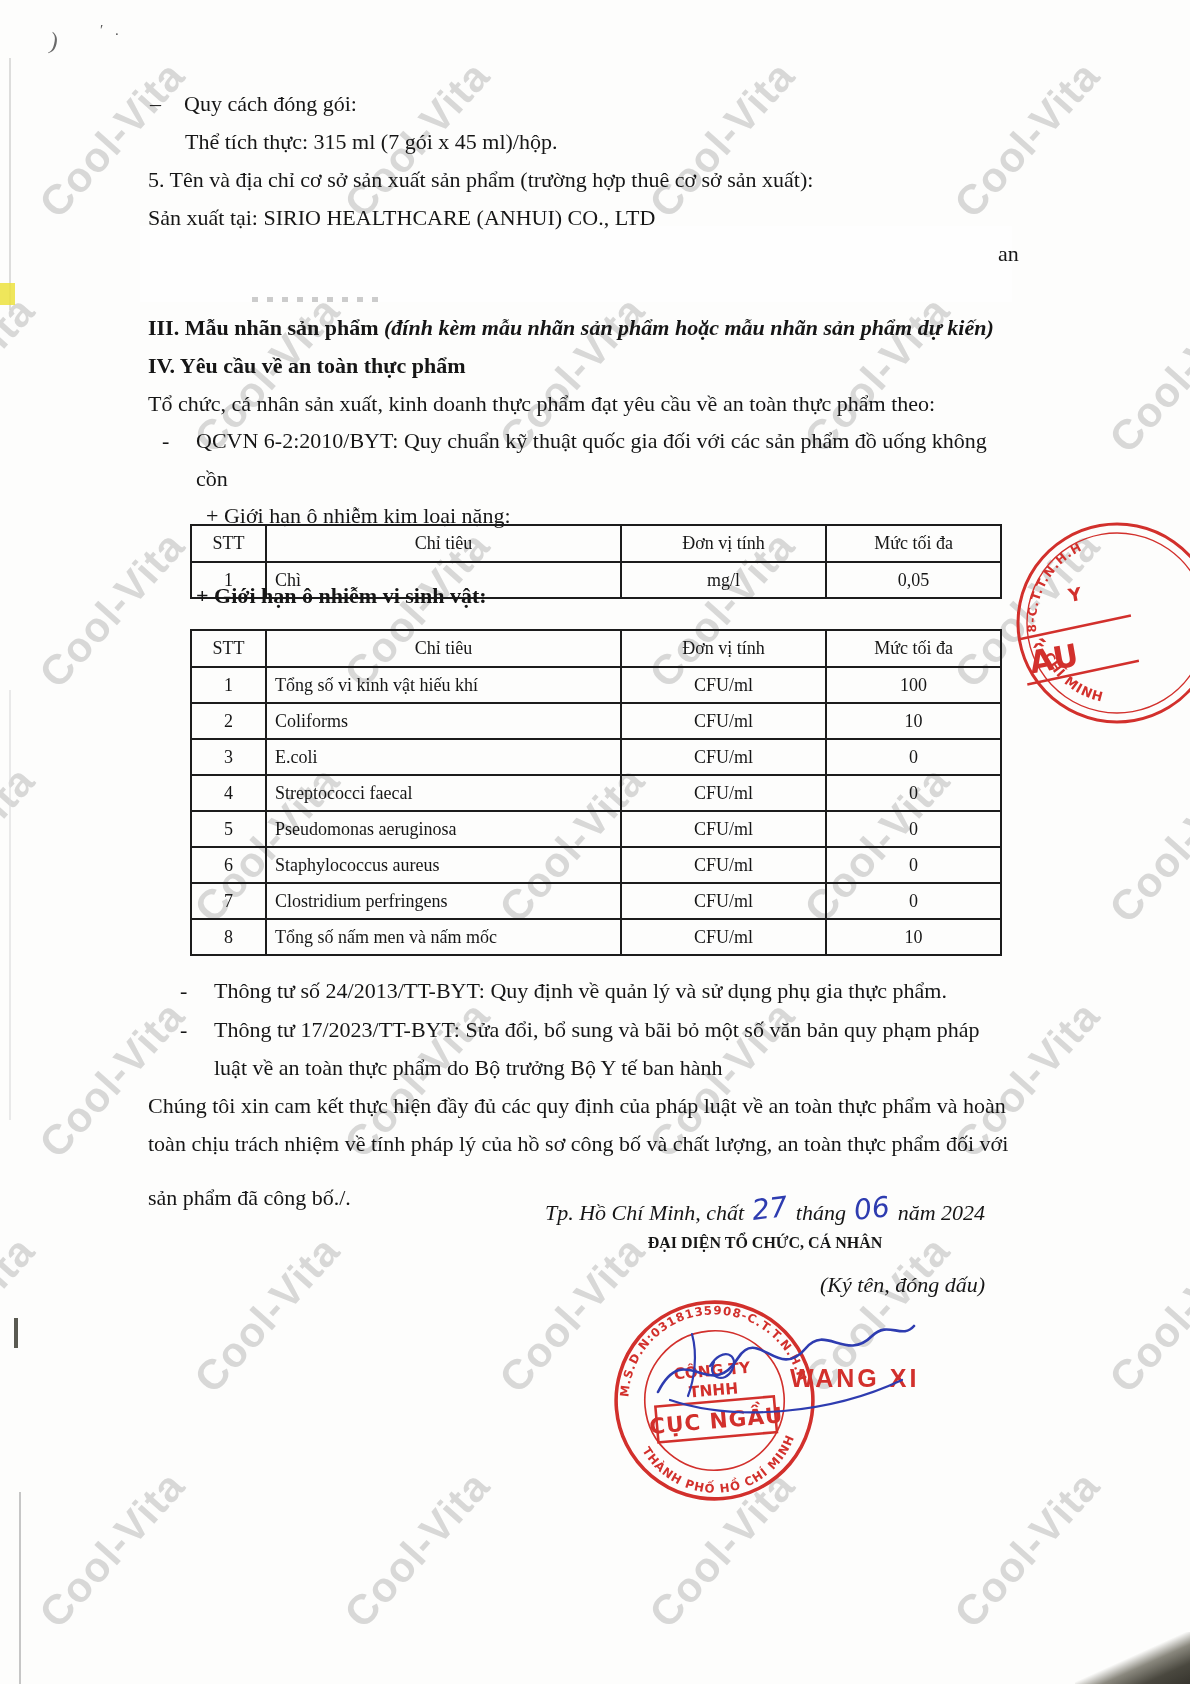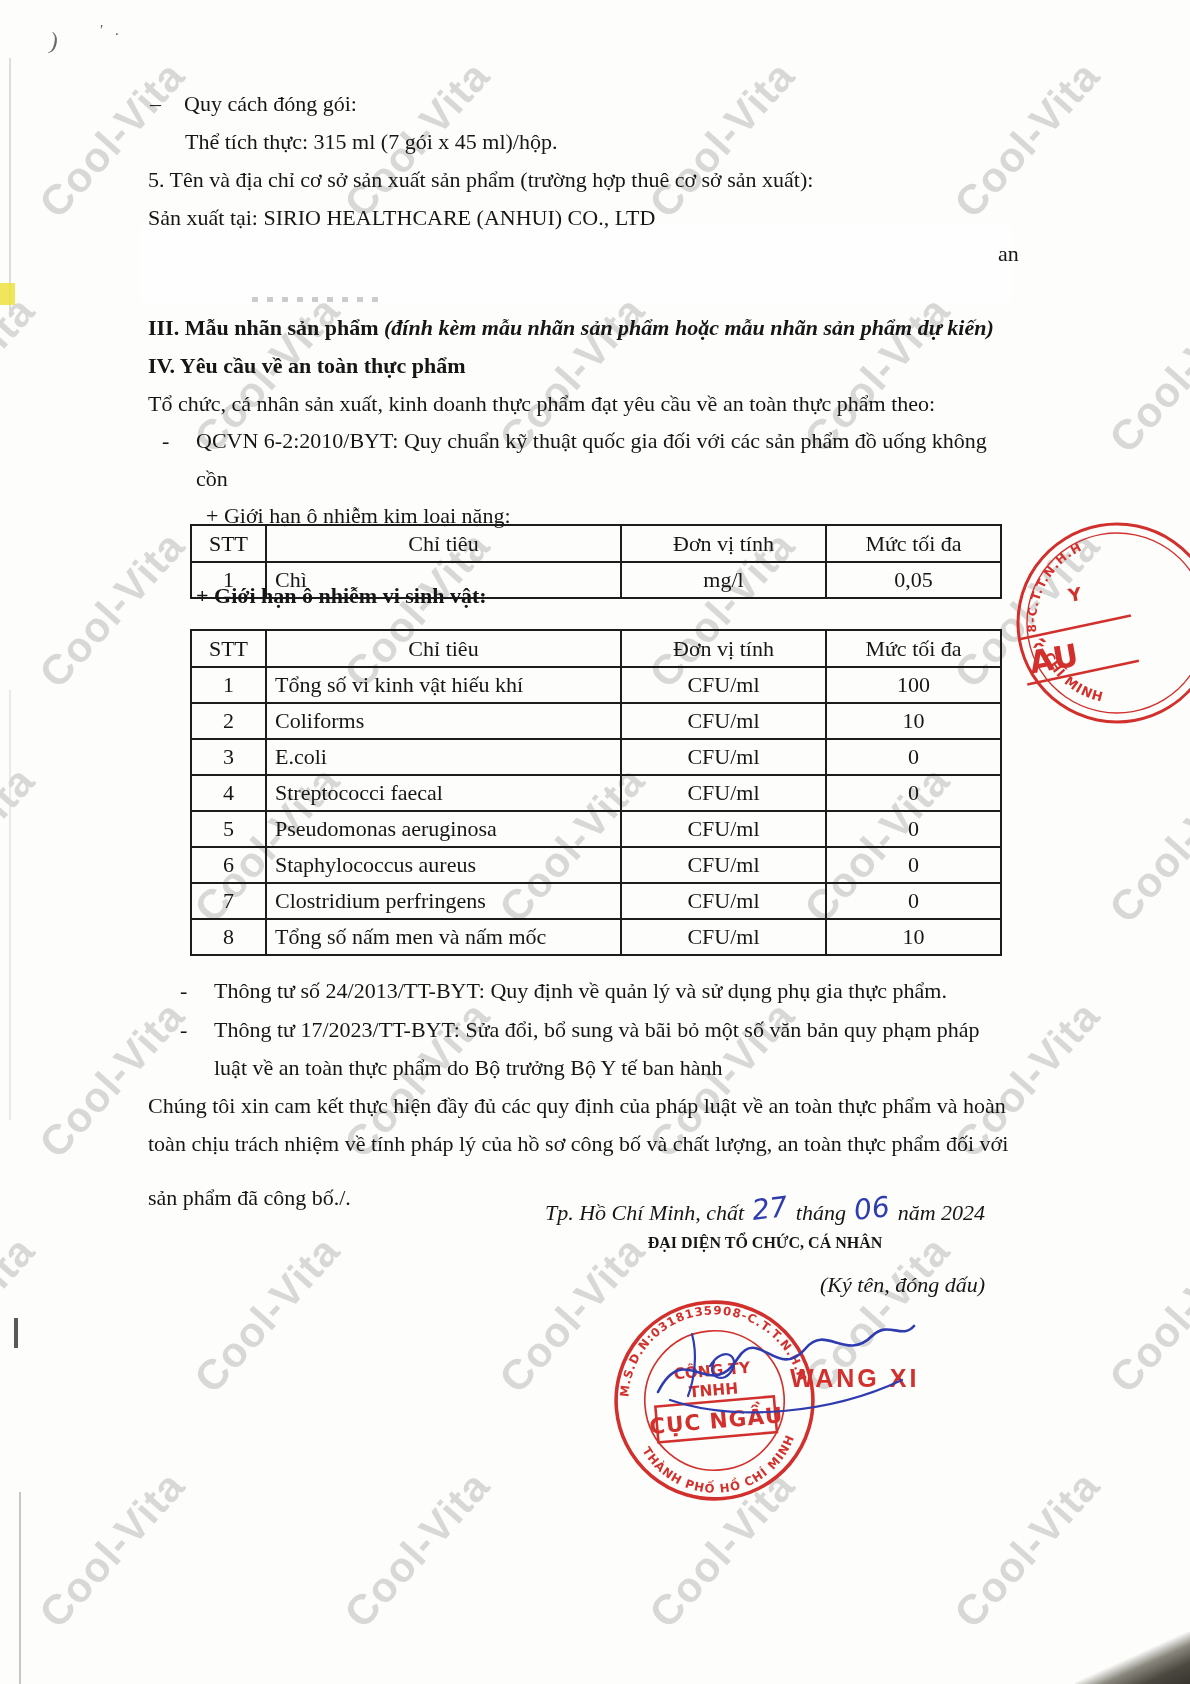--- a/index.html
+++ b/index.html
@@ -40,21 +40,21 @@
   .line { position:absolute; z-index:2; font-size:22px; white-space:nowrap; line-height:1.25; }
   .bold { font-weight:bold; }
   .italic { font-style:italic; }
   .marker { display:inline-block; width:34px; }
   .center-block { display:flex; justify-content:center; align-items:baseline; gap:8px; text-align:center; }
   .hand { font-family:"DejaVu Sans",sans-serif; font-style:italic; font-size:28px;
     color:var(--ink-blue,#2e3cb0); display:inline-block; transform:rotate(-7deg); position:relative; top:-2px; }
   
   .tbl-wrap { position:absolute; z-index:2; }
   table.doc-table { border-collapse:collapse; table-layout:fixed; width:810px;
-    font-size:22px; background:rgba(255,255,255,.0); }
+    font-size:18px; background:rgba(255,255,255,.0); }
   .doc-table th, .doc-table td { border:2px solid #1c1c1c; padding:0 8px;
     font-weight:normal; text-align:center; overflow:hidden; }
   .doc-table th { height:37px; }
   .doc-table td { height:36px; }
   .doc-table td.left { text-align:left; }
   
   .stamp-main { position:absolute; left:612px; top:1298px; width:205px; height:205px;
     z-index:3; transform:rotate(-5deg); }
   .stamp-side { position:absolute; left:1012px; top:518px; width:210px; height:210px;
     z-index:3; transform:rotate(-10deg); }

